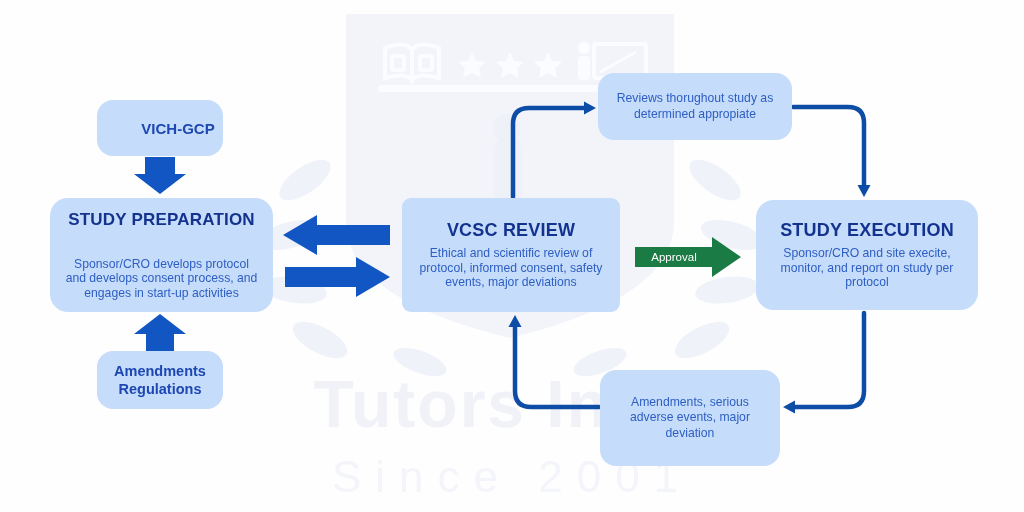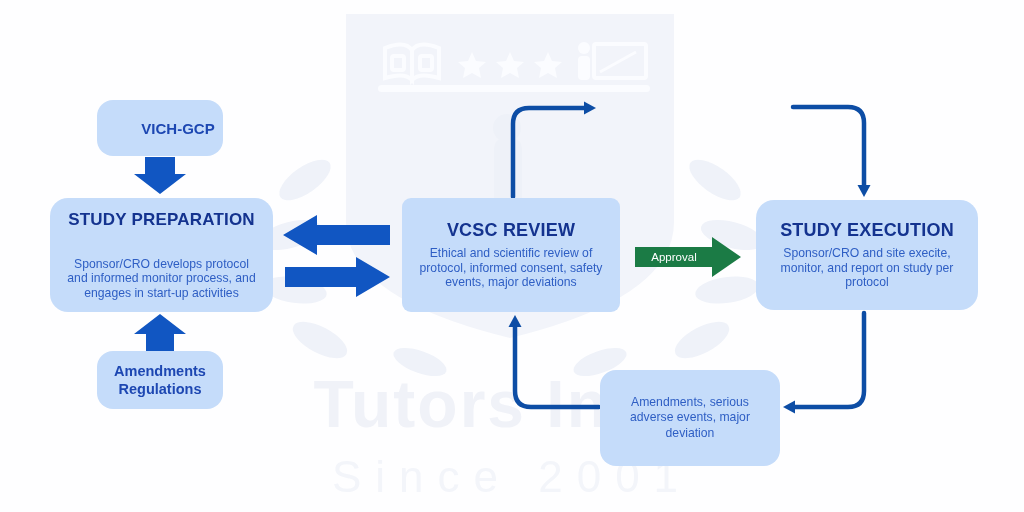--- a/index.html
+++ b/index.html
@@ -157,35 +157,38 @@
   </svg>
 
   <div id="approval-label">Approval</div>
 
   <div class="node" id="box-vich">
     <div class="label">VICH-GCP</div>
   </div>
 
   <div class="node" id="box-prep">
     <div class="title">STUDY PREPARATION</div>
-    <div class="body">Sponsor/CRO develops protocol and informed monitor process, and engages in start-up activities</div>
+    <div class="body">Sponsor/CRO develops protocol and develops consent process, and engages in start-up activities</div>
   </div>
 
   <div class="node" id="box-regs">
     <div class="label">Amendments Regulations</div>
   </div>
 
   <div class="node" id="box-vcsc">
     <div class="title">VCSC REVIEW</div>
     <div class="body">Ethical and scientific review of protocol, informed consent, safety events, major deviations</div>
   </div>
 
   <div class="node" id="box-exec">
     <div class="title">STUDY EXECUTION</div>
     <div class="body">Sponsor/CRO and site execite, monitor, and report on study per protocol</div>
   </div>
 
+  <div class="node" id="box-reviews">
+    <div class="body">Reviews thorughout study as determined appropiate</div>
+  </div>
 
   <div class="node" id="box-amend">
     <div class="body">Amendments, serious adverse events, major deviation</div>
   </div>
 
 </div>
 
 </body></html>

